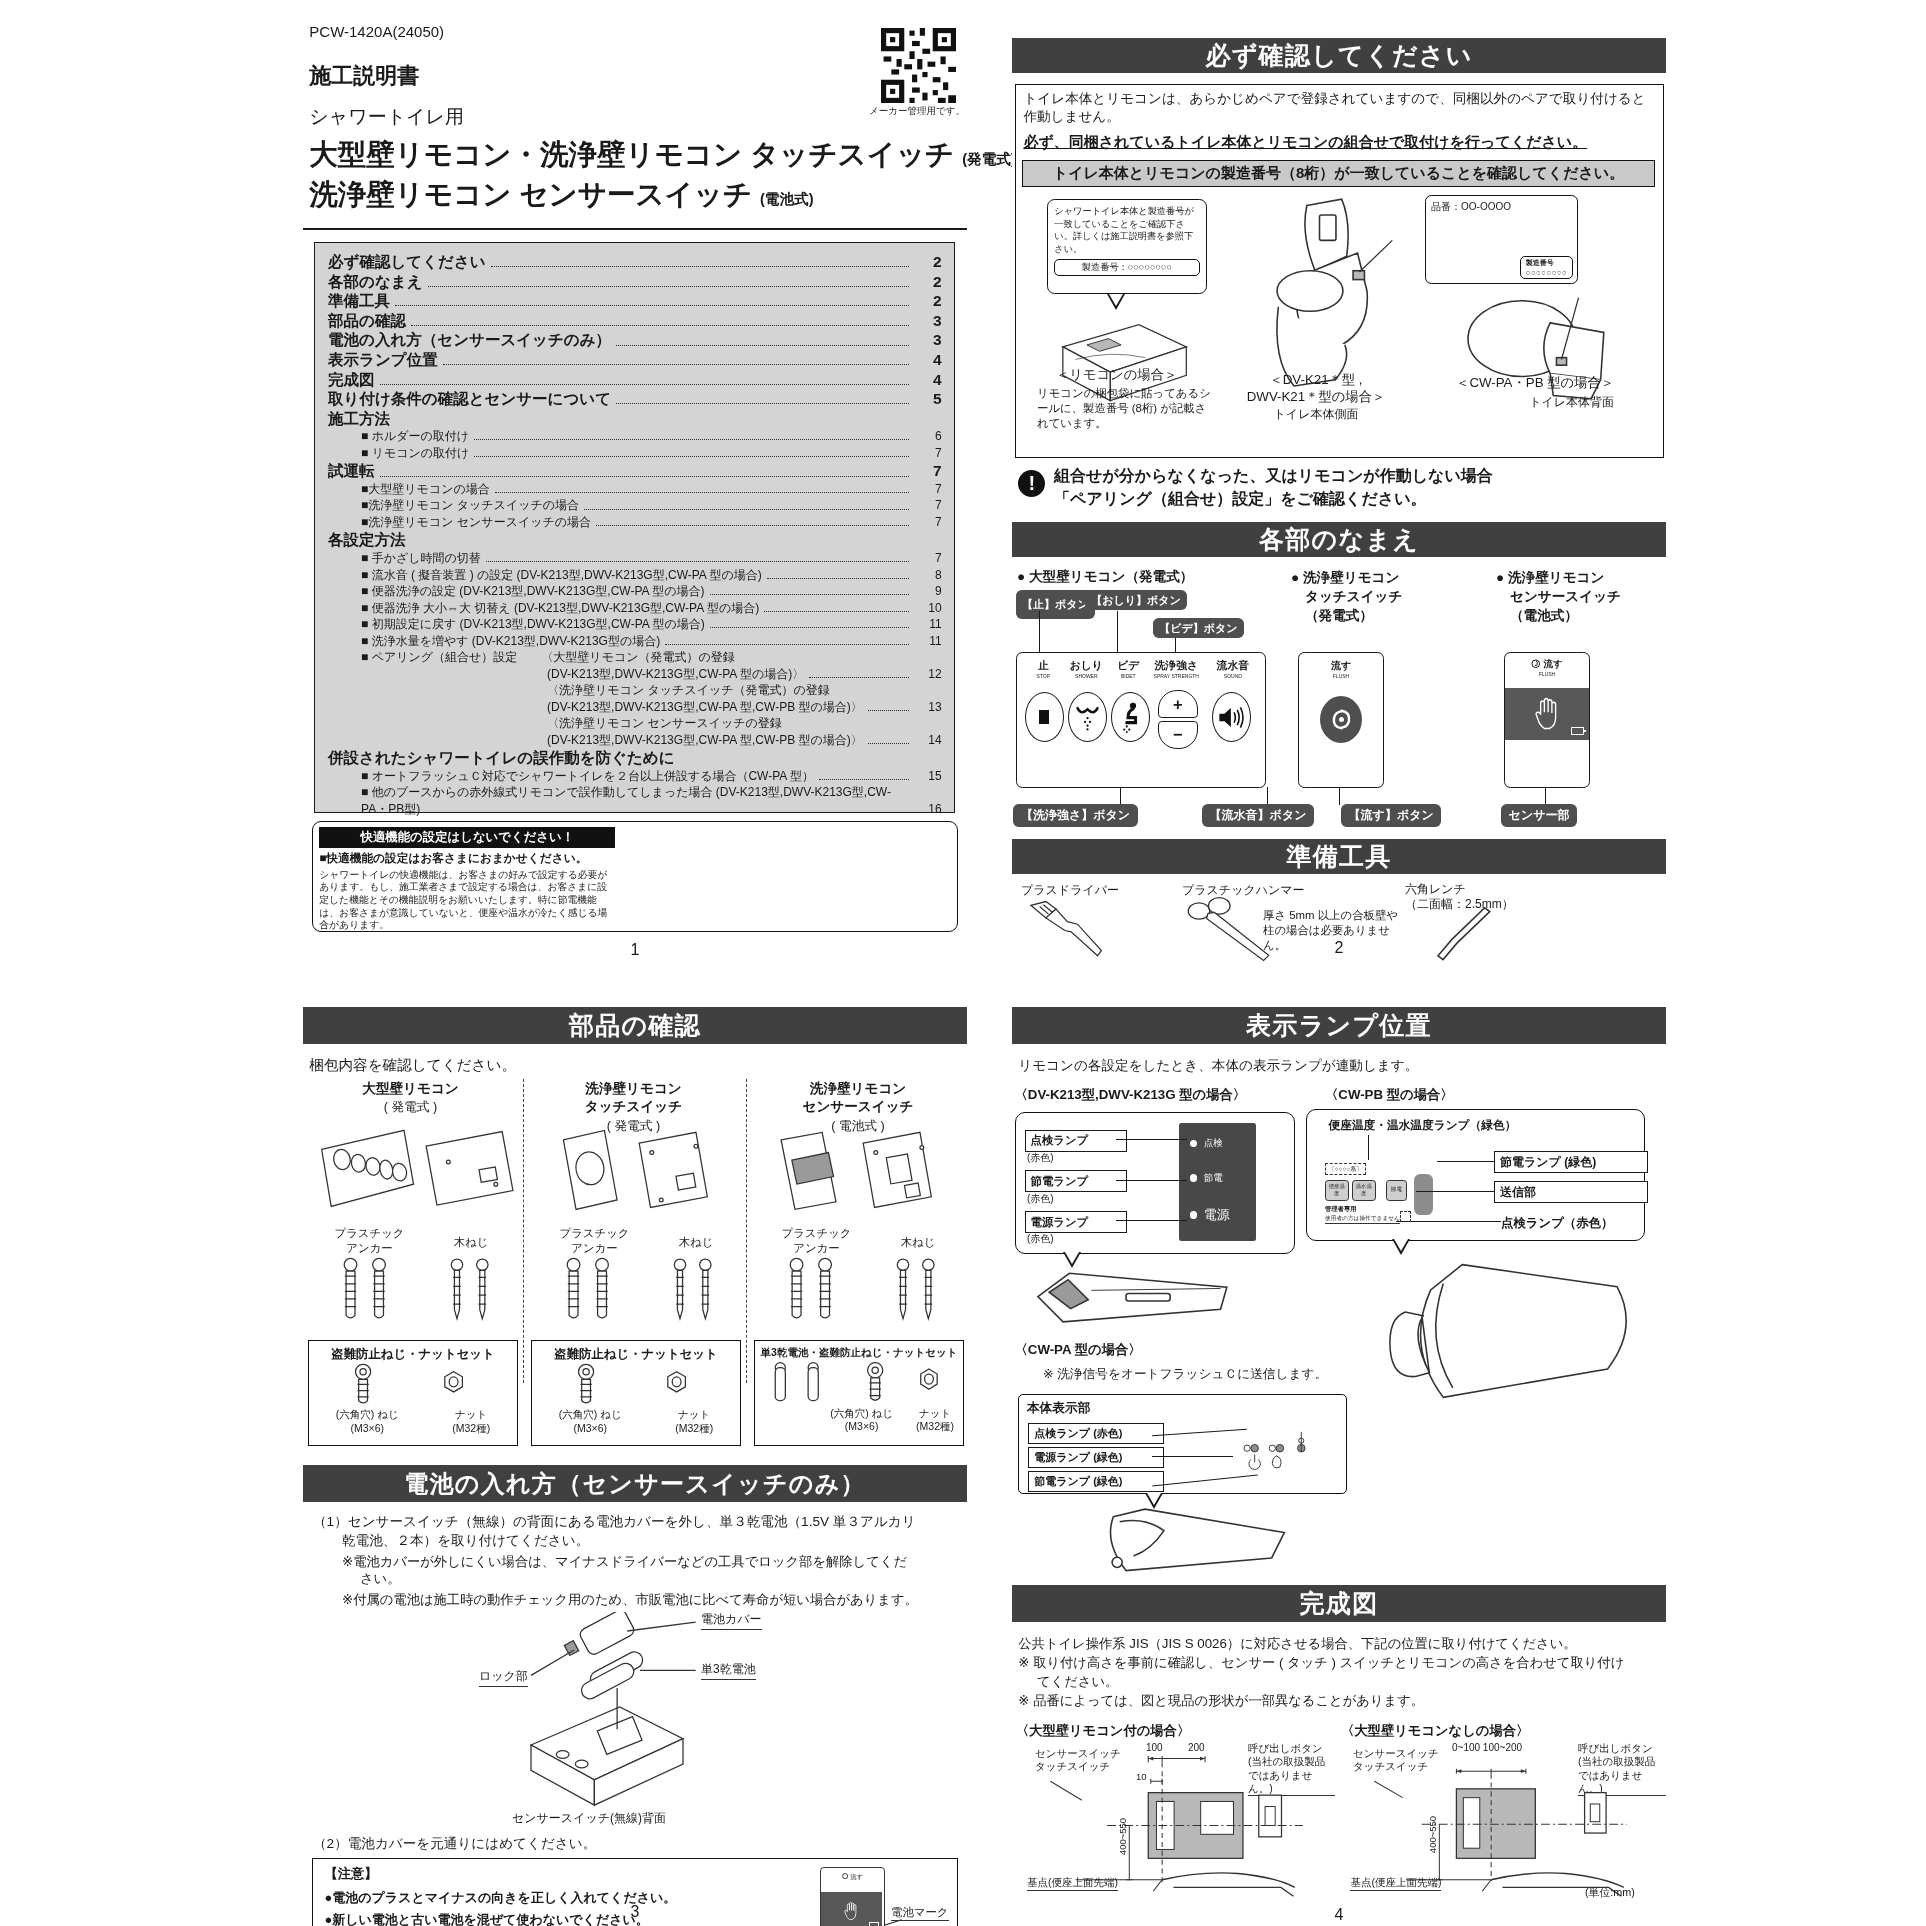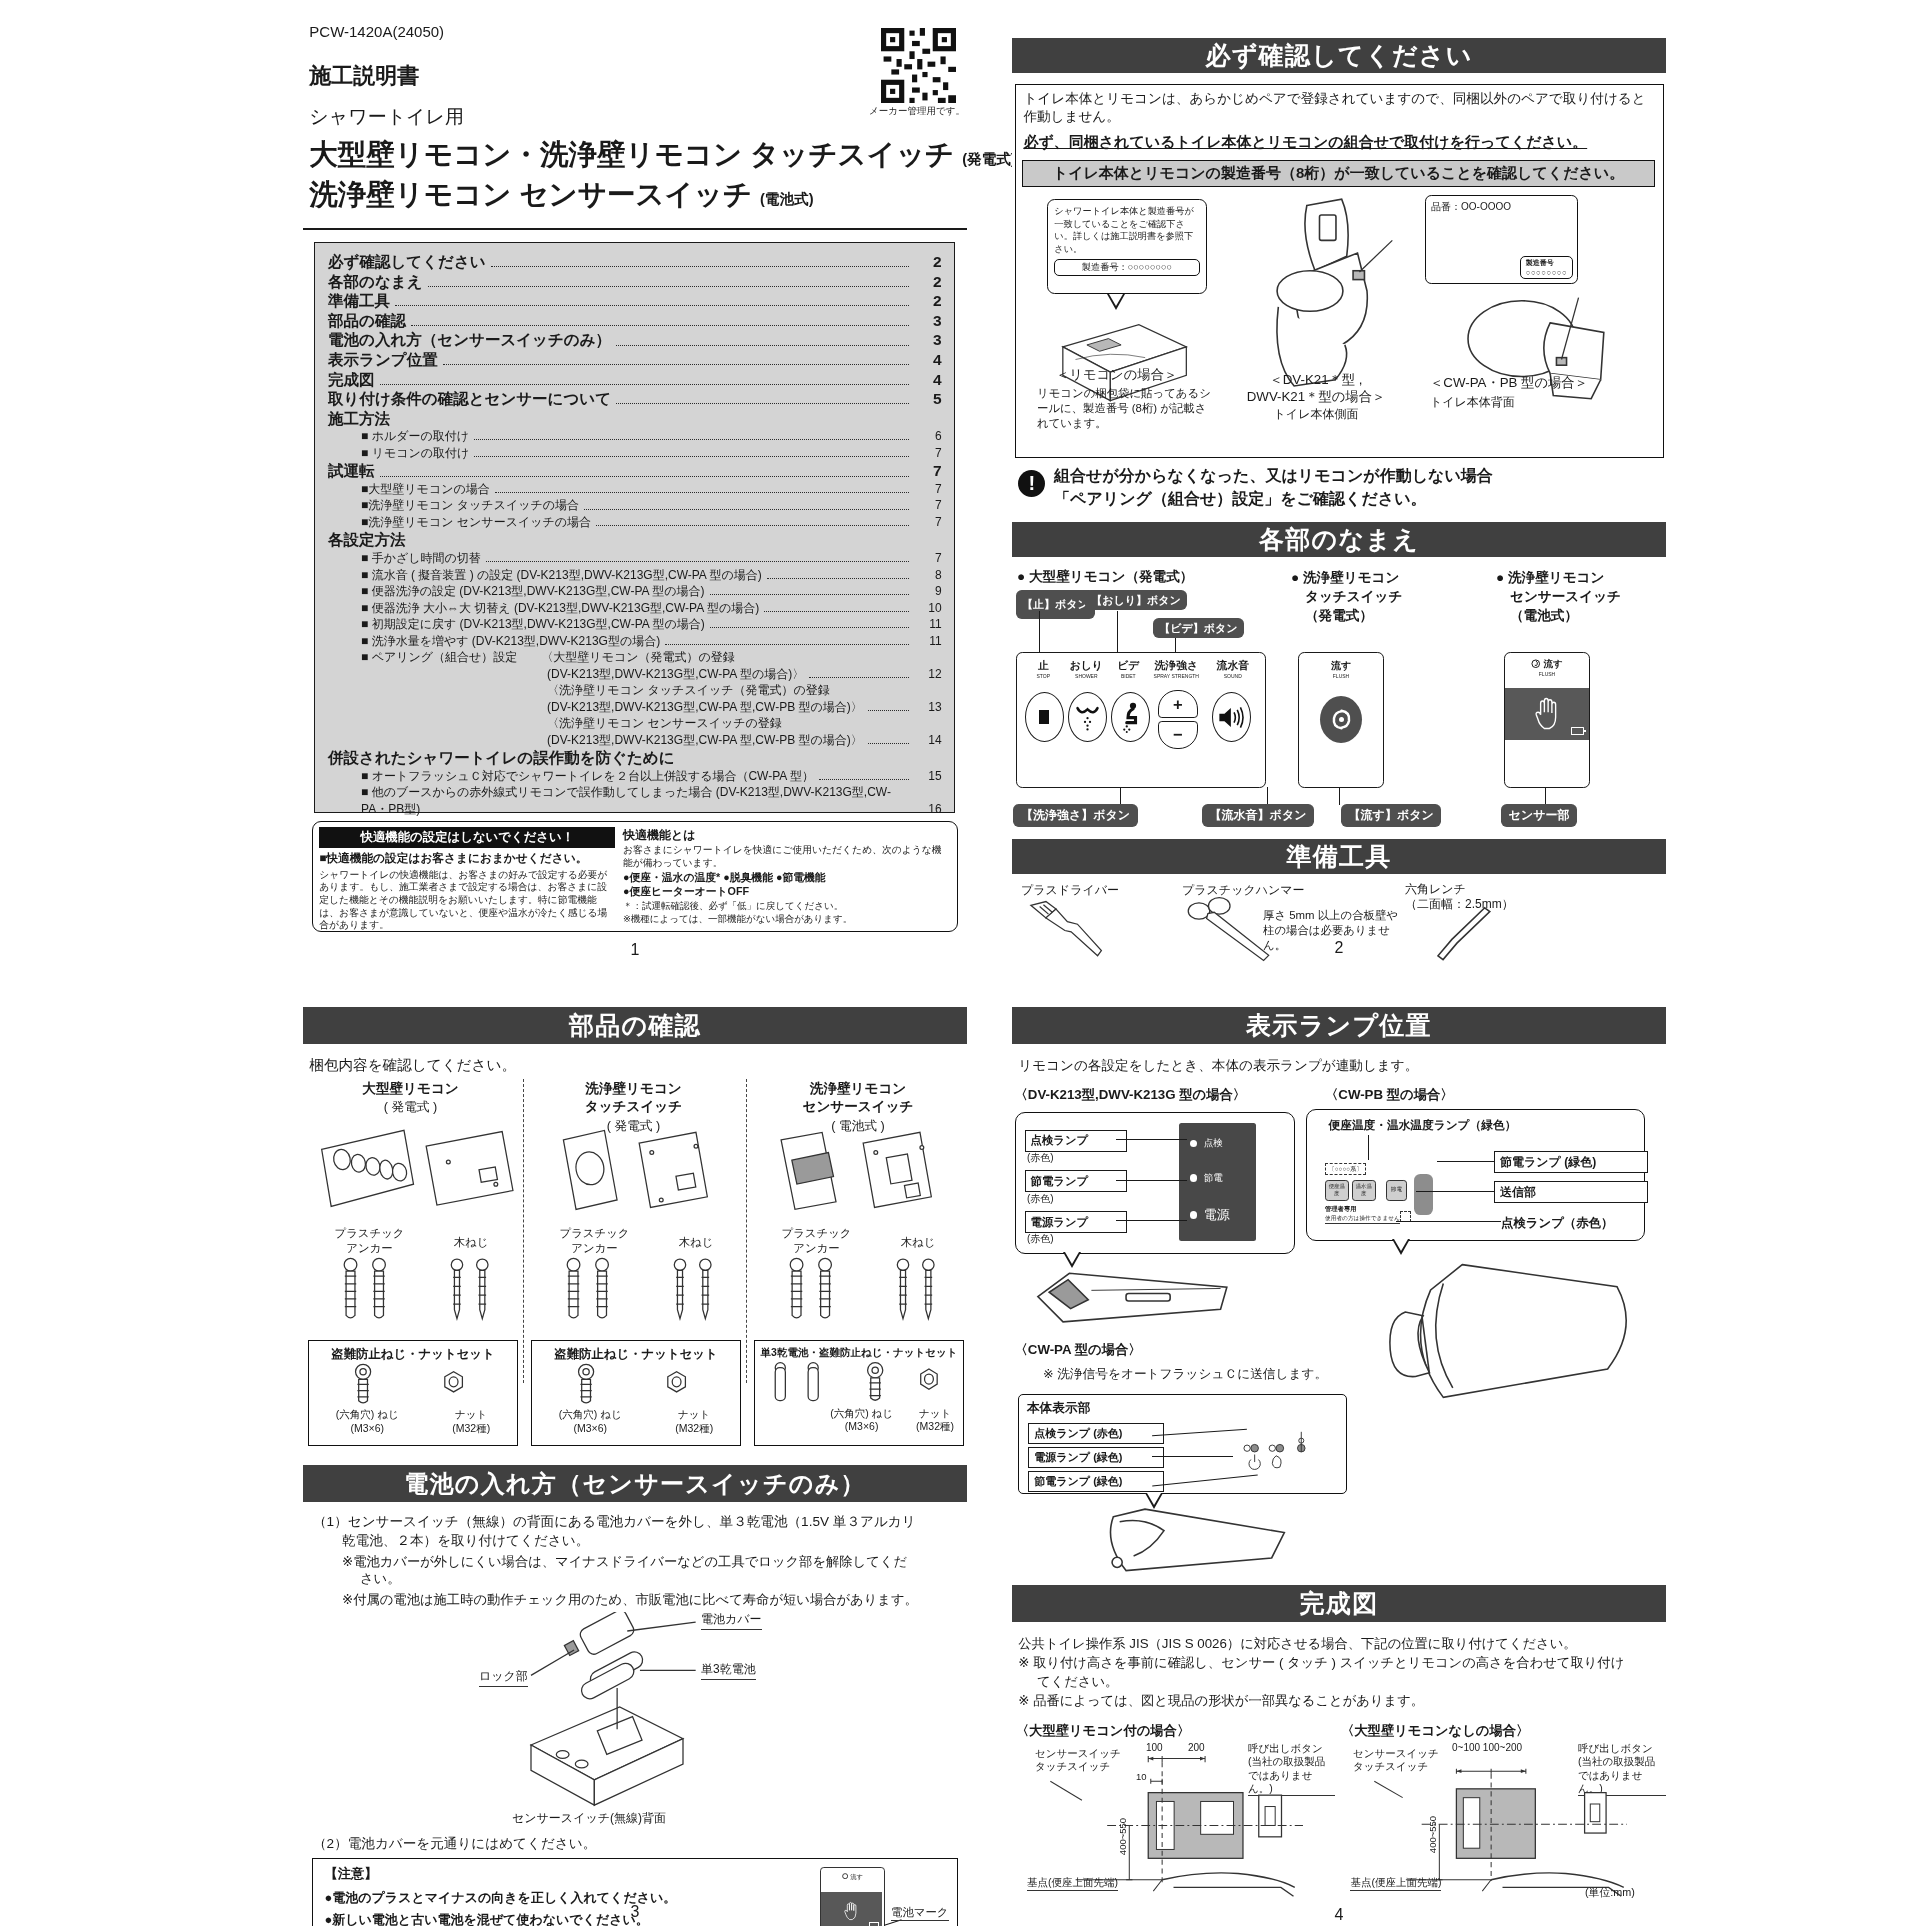--- a/index.html
+++ b/index.html
@@ -247,28 +247,20 @@
         </div>
       </div>
   </div>
 
   <div class="abs" style="left:9px;top:802px;width:646px;height:111px;border:1.9px solid #111;border-radius:9px;box-sizing:border-box;display:flex;padding:5px 6.3px;gap:7.6px;">
     <div style="width:296px;">
       <div style="background:#111;color:#fff;font-weight:bold;font-size:12.4px;text-align:center;line-height:21px;height:21px;">快適機能の設定はしないでください！</div>
       <div style="font-size:11.7px;font-weight:bold;margin-top:2.5px;white-space:nowrap;">■快適機能の設定はお客さまにおまかせください。</div>
       <div style="font-size:9.8px;line-height:12.7px;margin-top:3px;">シャワートイレの快適機能は、お客さまの好みで設定する必要があります。もし、施工業者さまで設定する場合は、お客さまに設定した機能とその機能説明をお願いいたします。特に節電機能は、お客さまが意識していないと、便座や温水が冷たく感じる場合があります。</div>
     </div>
-    <div style="flex:1;">
-      <div style="font-size:12px;font-weight:bold;">快適機能とは</div>
-      <div style="font-size:9.8px;line-height:12.7px;">お客さまにシャワートイレを快適にご使用いただくため、次のような機能が備わっています。</div>
-      <div style="font-size:10.8px;font-weight:bold;margin-top:1.3px;">●便座・温水の温度* ●脱臭機能 ●節電機能</div>
-      <div style="font-size:10.8px;font-weight:bold;">●便座ヒーターオートOFF</div>
-      <div style="font-size:9.5px;margin-top:1.3px;">＊：試運転確認後、必ず「低」に戻してください。</div>
-      <div style="font-size:9.5px;">※機種によっては、一部機能がない場合があります。</div>
-    </div>
   </div>
   <div class="abs" style="left:0;top:922px;width:664px;text-align:center;font-size:16px;">1</div>
 </div>
 
 <div class="page" style="left:1012px;top:19px;width:654px;height:945px;">
   <div class="bar abs" style="left:0;top:19px;width:654px;height:35px;font-size:25px;">必ず確認してください</div>
 
   <div class="abs" style="left:2.5px;top:65px;width:649px;height:374px;border:1.6px solid #111;box-sizing:border-box;"></div>
   <div class="abs" style="left:11.4px;top:71px;width:631px;font-size:13.6px;line-height:18.4px;">トイレ本体とリモコンは、あらかじめペアで登録されていますので、同梱以外のペアで取り付けると作動しません。</div>
   <div class="abs" style="left:11.4px;top:114px;font-size:15px;font-weight:bold;text-decoration:underline;white-space:nowrap;">必ず、同梱されているトイレ本体とリモコンの組合せで取付けを行ってください。</div>
@@ -322,21 +314,21 @@
     <line x1="168" y1="118" x2="195" y2="20" stroke="#333" stroke-width="2"></line>
   </svg>
 
   <div class="abs" style="left:44px;top:347px;font-size:13.3px;">＜リモコンの場合＞</div>
   <div class="abs" style="left:25px;top:367px;width:177px;font-size:11.4px;line-height:15px;">リモコンの梱包袋に貼ってあるシールに、製造番号 (8桁) が記載されています。</div>
   <div class="abs" style="left:209px;top:352px;width:190px;text-align:center;font-size:13.3px;line-height:17px;">
     <div>＜DV-K21＊型 ,</div>
     <div>DWV-K21＊型の場合＞</div>
     <div style="font-size:12px;margin-top:1.3px;">トイレ本体側面</div>
   </div>
-  <div class="abs" style="left:418px;top:355px;width:184px;text-align:left;font-size:13.3px;line-height:17px;">
+  <div class="abs" style="left:418px;top:355px;width:184px;text-align:right;font-size:13.3px;line-height:17px;">
     <div>＜CW-PA・PB 型の場合＞</div>
     <div style="font-size:12px;margin-top:2.5px;">トイレ本体背面</div>
   </div>
 
   <div class="abs" style="left:6.3px;top:451px;width:27px;height:27px;border-radius:50%;background:#111;color:#fff;font-size:20px;font-weight:bold;display:flex;align-items:center;justify-content:center;">
       <span>!</span>
     </div>
   <div class="abs" style="left:42px;top:447px;font-size:16px;font-weight:bold;">組合せが分からなくなった、又はリモコンが作動しない場合</div>
   <div class="abs" style="left:42px;top:470px;font-size:16px;font-weight:bold;">「ペアリング（組合せ）設定」をご確認ください。</div>
 

